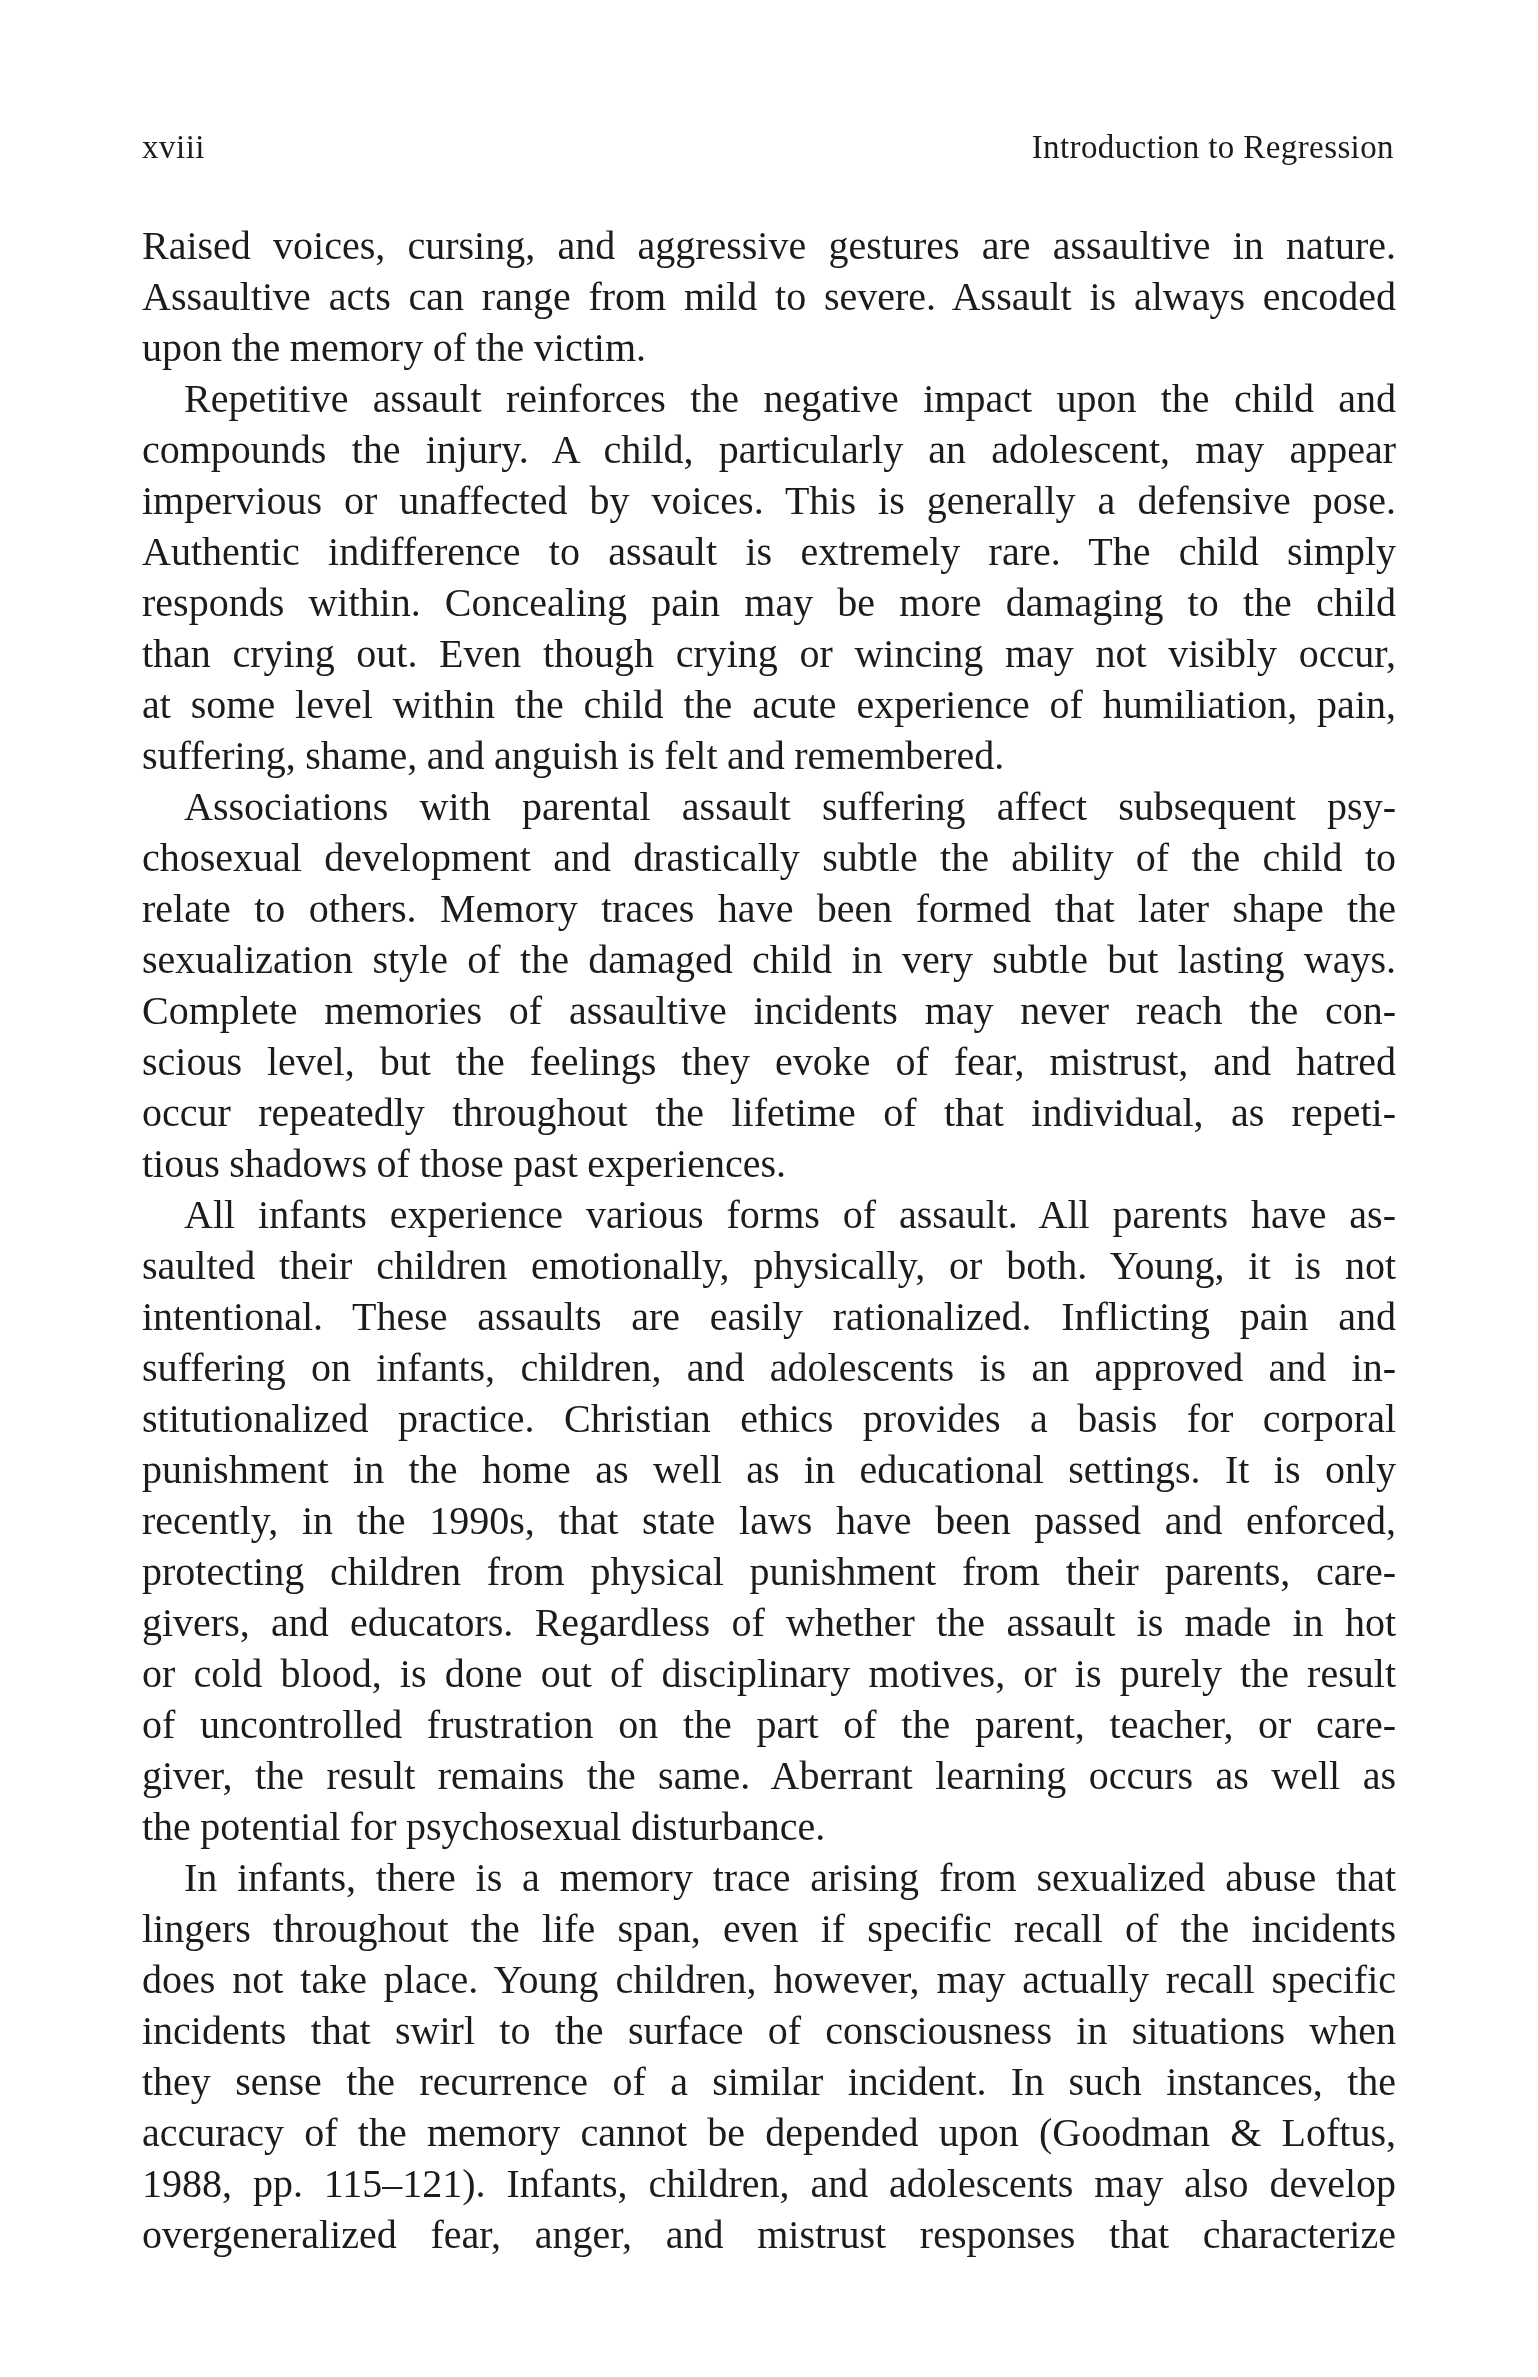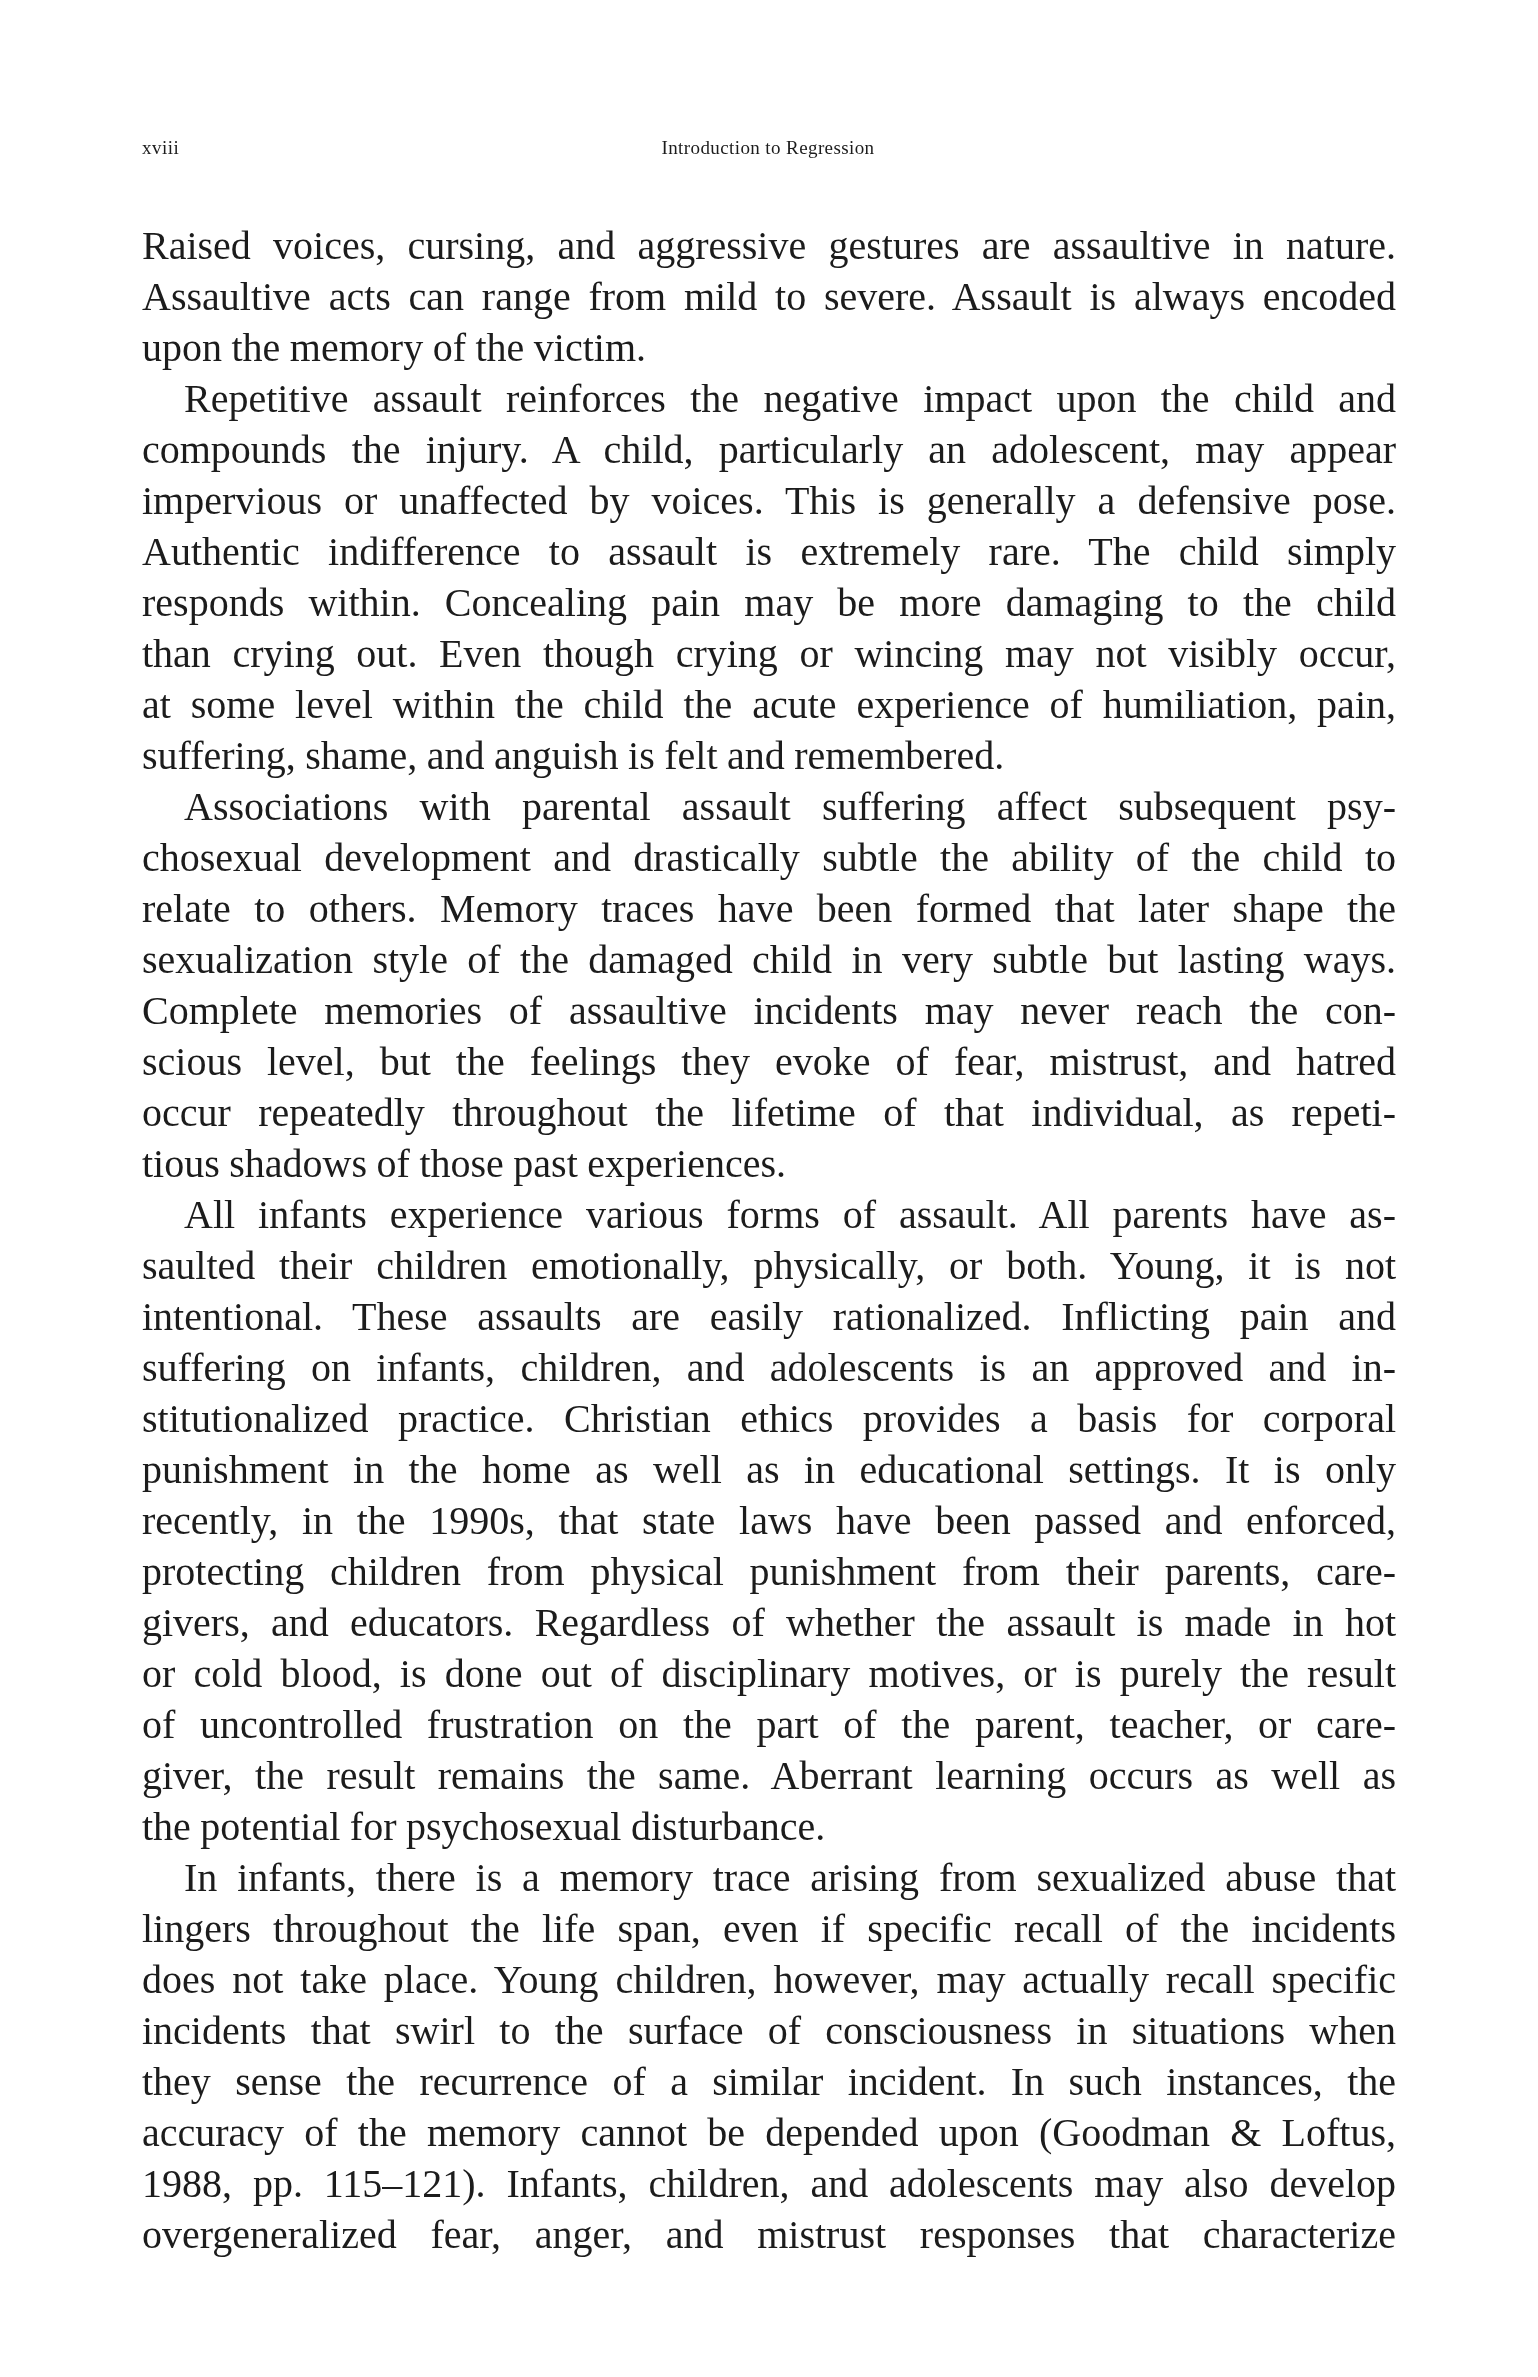--- a/index.html
+++ b/index.html
@@ -14,34 +14,34 @@
       overflow: hidden;
       color: #1c1c1c;
       font-family: "Liberation Serif", "DejaVu Serif", serif;
     }
     .running-head {
       position: absolute;
       top: 129px;
       left: 142px;
       width: 1252px;
       height: 37px;
-      font-size: 19px;
+      font-size: 33px;
       line-height: 37px;
     }
     .folio {
       position: absolute;
       left: 0;
       top: 0;
       letter-spacing: 0.5px;
     }
     .head-title {
       position: absolute;
       left: 0;
       right: 0;
-      text-align: center;
+      text-align: right;
       padding-right: 0;
       letter-spacing: 0.4px;
     }
     .body-text {
       position: absolute;
       top: 220px;
       left: 142px;
       width: 1254px;
       font-size: 40px;
       line-height: 51px;

